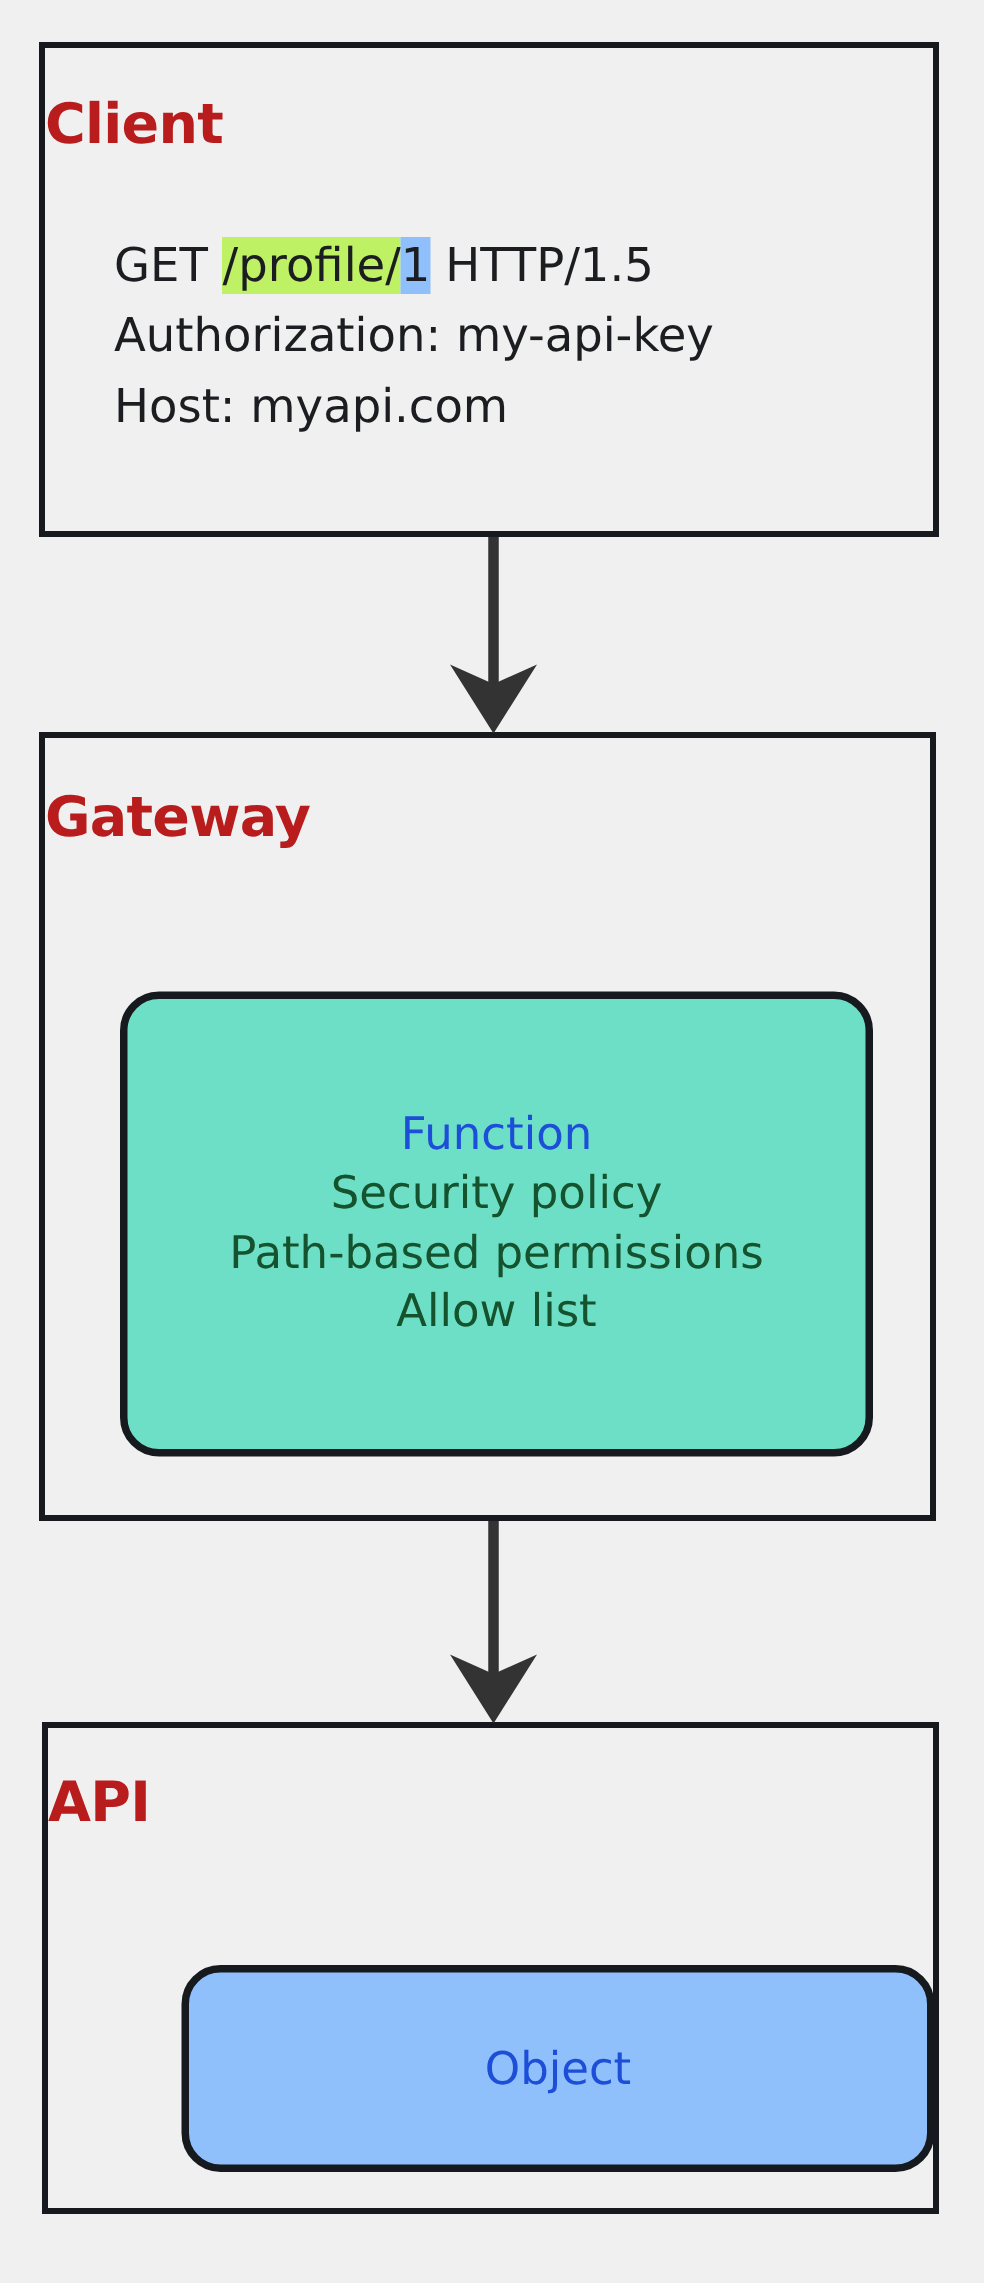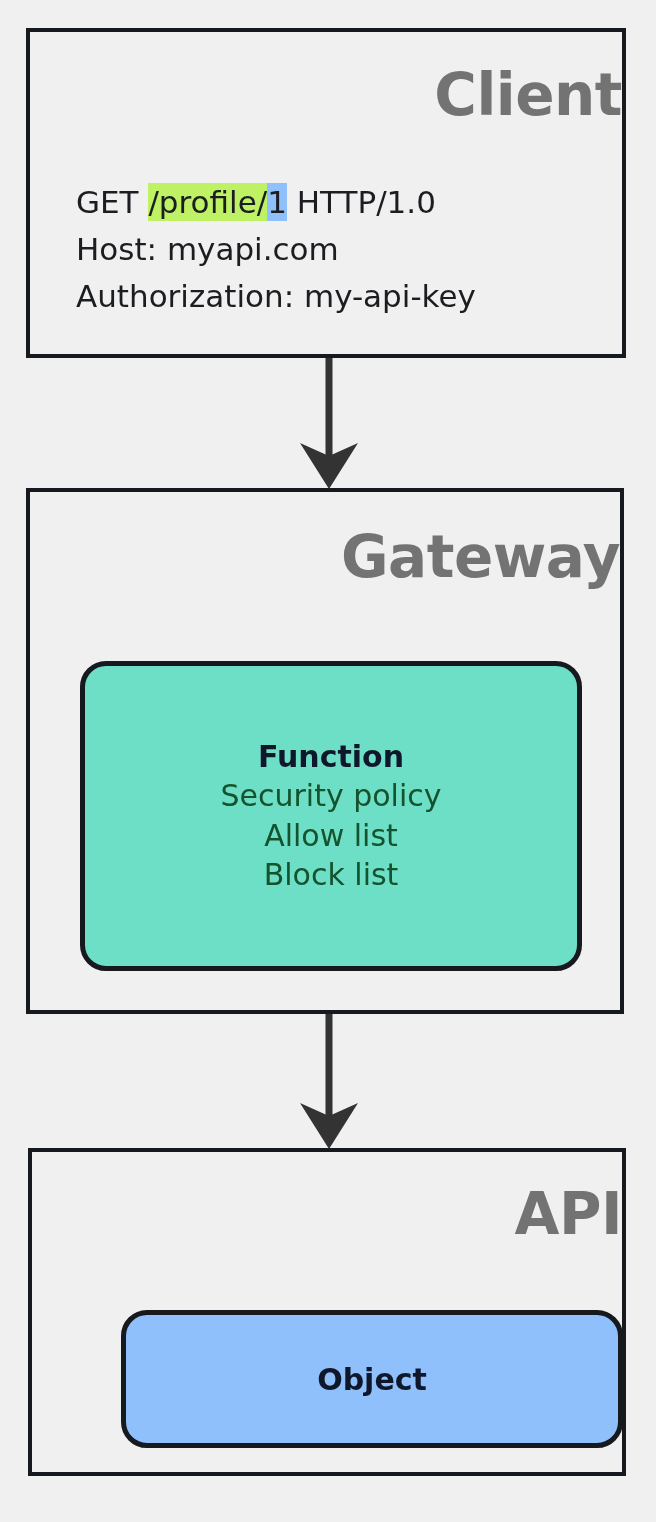--- a/index.html
+++ b/index.html
@@ -45,25 +45,25 @@
     height: 526px;
   }
   .node-api {
     left: 28px;
     top: 1148px;
     width: 598px;
     height: 328px;
   }
 
   .node-title {
-    font-size: 58px;
+    font-size: 37px;
     font-weight: bold;
-    color: #737373;
+    color: #b91c1c;
     letter-spacing: -0.5px;
-    text-align: right;
+    text-align: left;
     width: 100%;
   }
   .node-client .node-title { margin-top: 29px; }
   .node-gateway .node-title { margin-top: 31px; }
   .node-api .node-title { margin-top: 28px; }
 
   
   .request-block {
     margin-top: 50px;
     align-self: flex-start;
@@ -107,22 +107,22 @@
     left: 48px;
     top: 158px;
     width: 502px;
     height: 138px;
     background: #8fc0fb;
     margin-left: 41px;
   }
 
   .sub-title {
     font-size: 30px;
-    font-weight: bold;
-    color: #0f172a;
+    font-weight: normal;
+    color: #1d4ed8;
     line-height: 1.3;
   }
   .sub-line {
     font-size: 30px;
     color: #14532d;
     line-height: 1.32;
     white-space: nowrap;
   }
 
   
@@ -137,34 +137,34 @@
 </style>
 </head>
 <body>
 
 <div class="diagram">
 
   <div class="node node-client">
     <div class="node-title">Client</div>
 
     <div class="request-block">
-      <div class="request-line"><span>GET </span><span class="hl-green">/profile/</span><span class="hl-blue">1</span><span> HTTP/1.0</span></div>
+      <div class="request-line"><span>GET </span><span class="hl-green">/profile/</span><span class="hl-blue">1</span><span> HTTP/1.5</span></div>
+      <div class="request-line">Authorization: my-api-key</div>
       <div class="request-line">Host: myapi.com</div>
-      <div class="request-line">Authorization: my-api-key</div>
     </div>
   </div>
 
   <div class="node node-gateway">
     <div class="node-title">Gateway</div>
 
     <div class="subnode subnode-function">
       <div class="sub-title">Function</div>
       <div class="sub-line">Security policy</div>
+      <div class="sub-line">Path-based permissions</div>
       <div class="sub-line">Allow list</div>
-      <div class="sub-line">Block list</div>
     </div>
   </div>
 
   <div class="node node-api">
     <div class="node-title">API</div>
 
     <div class="subnode subnode-object">
       <div class="sub-title">Object</div>
     </div>
   </div>

